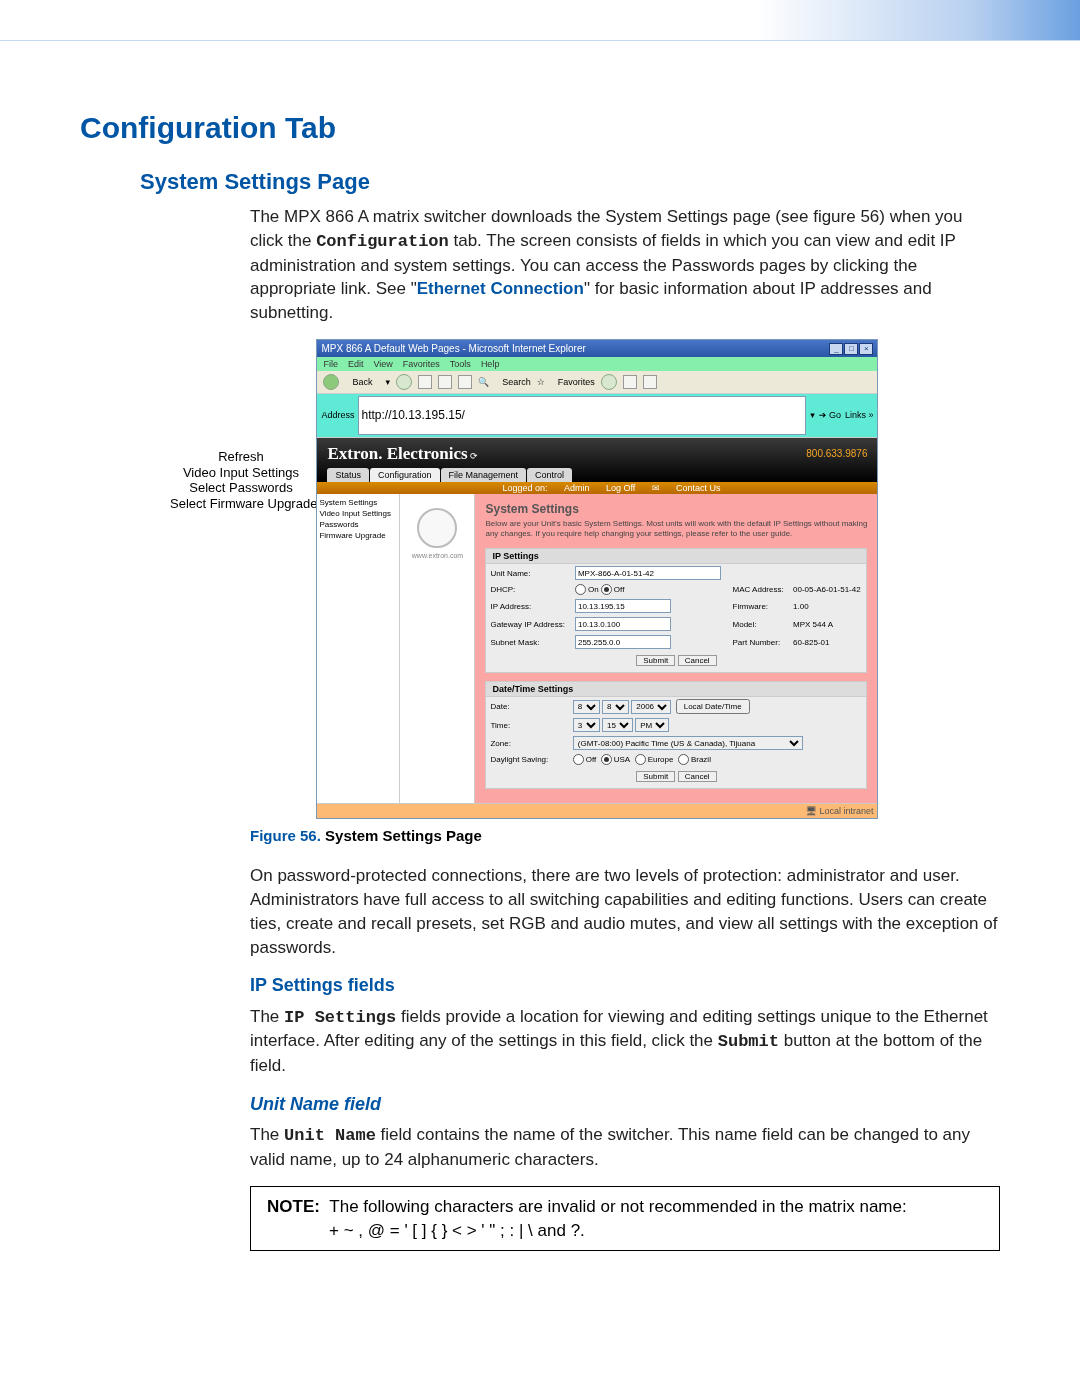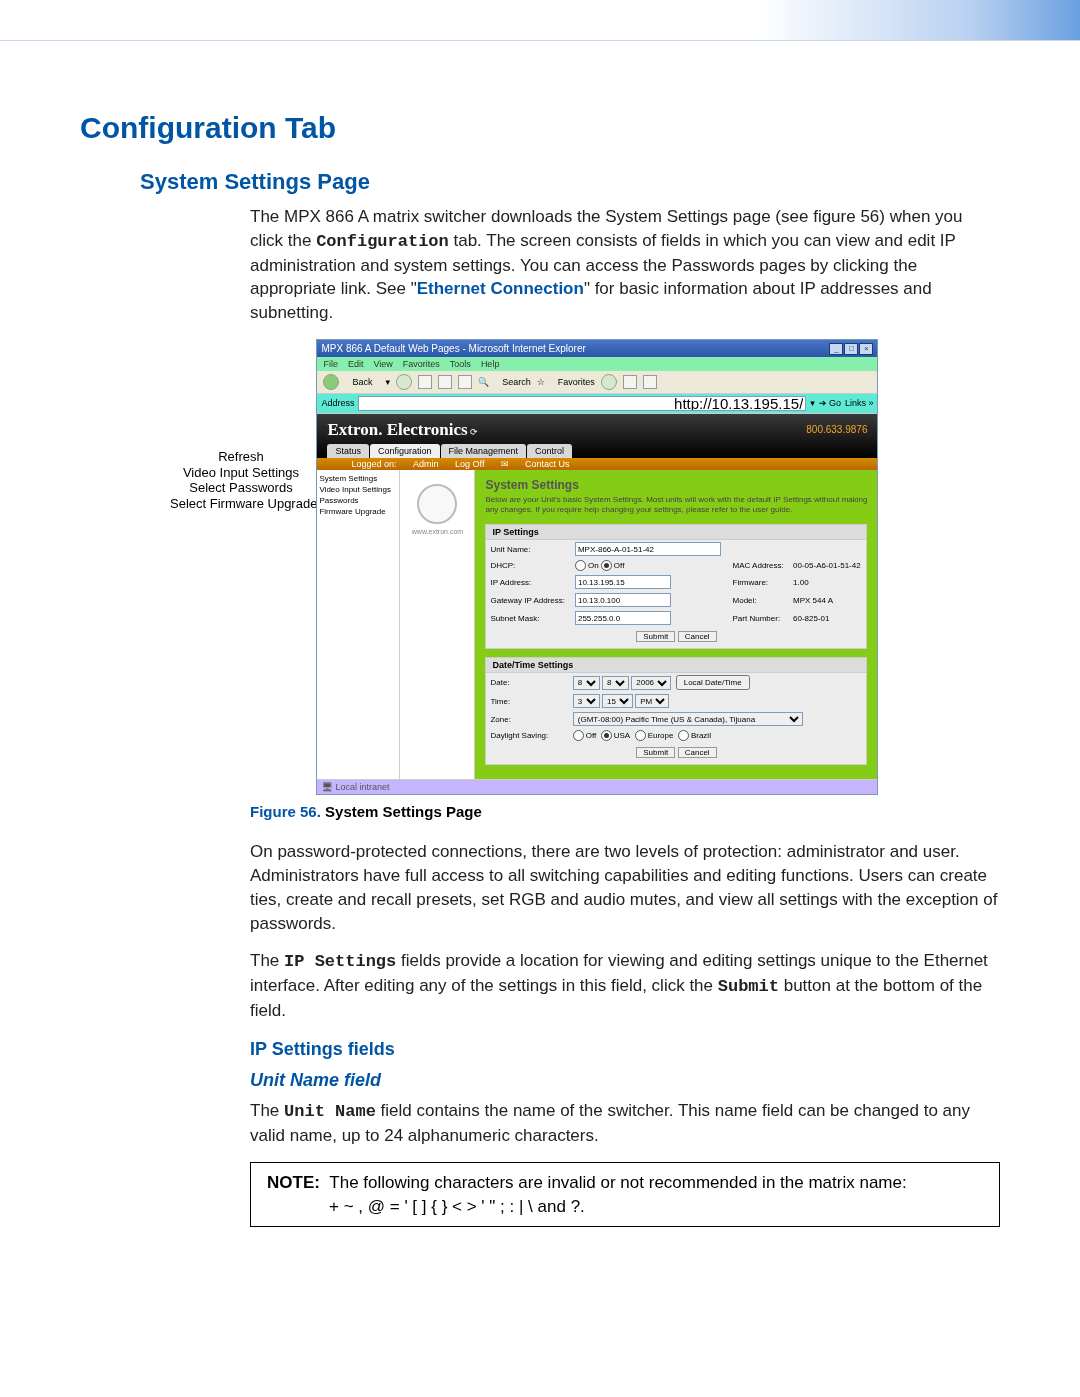--- a/index.html
+++ b/index.html
@@ -97,54 +97,54 @@
   }
   .menubar span { margin-right:10px; }
   .toolbar {
     background:#ece9d8; border-bottom:1px solid #ccc; padding:3px 6px; display:flex; align-items:center; gap:6px;
   }
   .tbtn { display:inline-flex; align-items:center; gap:13px; font-size:9px; }
   .circ { width:14px; height:14px; border-radius:50%; background:#d8e8d0; border:1px solid #89a880; display:inline-block; position:relative; }
   .circ.green{ background:#8cc97a; }
   .sq { width:12px; height:12px; border:1px solid #999; display:inline-block; background:#f4f4f0; }
   .addrbar { background:#5eead4; padding:2px 4px; display:flex; align-items:center; gap:4px; border-bottom:1px solid #ccc; font-size:9px;}
-  .addrbar input { flex:1; font-size:15px; height:13px; border:1px solid #7f9db9; padding:0 2px;text-align:right;}
+  .addrbar input { flex:1; font-size:12px; height:13px; border:1px solid #7f9db9; padding:12px 2px;}
   .gobtn { font-size:9px; }
   .extron-header {
     background: linear-gradient(#3a3a3a, #000);
     color: #fff;
     padding: 6px 10px 0 10px;
   }
   .extron-header .brand { font-family: Georgia, serif; font-size: 17px; font-weight:bold; }
   .extron-header .phone { float:right; font-size:10px; color:#f5a623; margin-top:4px;}
   .tabrow { margin-top:4px; }
   .tabrow span {
     display:inline-block; background:#d8d8d8; color:#000; font-size:9px; padding:2px 8px; border-radius:3px 3px 0 0; margin-right:1px;
   }
   .tabrow span.active { background:#f0f0f0; }
   .login-strip {
     background: linear-gradient(#d88a00,#b86800);
-    color:#fff; font-size:9px; text-align:left; padding:1px 6px;
+    color:#fff; font-size:9px; text-align:center; padding:1px 6px;
   }
   .login-strip span { margin-left:14px; }
-  .content-area { display:flex; background:#84cc16;justify-content:flex-end; }
+  .content-area { display:flex; background:#fca5a5;justify-content:flex-end; }
   .sidebar { width:78px; background:#fff; border-right:1px solid #ccc; font-size:8px; padding:4px 2px; }
   .sidebar div { margin-bottom:2px; white-space:nowrap; overflow:hidden; }
   .main { flex:1; padding:8px 10px 6px 10px; }
   .main-title { font-size:12px; font-weight:bold; color:#555; margin-bottom:3px;}
   .main-desc { font-size:8px; color:#444; margin-bottom:10px; line-height:1.2;}
   .panel { background:#ececec; border:1px solid #ccc; margin-bottom:8px; padding-bottom:6px;}
   .panel-title { background:#dcdcdc; border-bottom:1px solid #ccc; font-size:9px; font-weight:bold; padding:2px 6px;}
   .panel table { width:100%; font-size:8px; border-collapse:collapse; }
   .panel td { padding:2px 4px; vertical-align:middle;}
   .panel input[type=text]{ font-size:8px; padding:0 2px; border:1px solid #7f9db9; height:12px; width:90px;}
   .panel select{ font-size:8px; border:1px solid #7f9db9; height:14px;}
   .btnrow { text-align:center; margin-top:4px;}
   .btnrow button { font-size:8px; padding:0 6px; border:1px solid #999; background:#f0f0f0;}
-  .statusbar { background:#c4b5fd; border-top:1px solid #ccc; font-size:9px; padding:2px 4px; color:#555;}
+  .statusbar { background:#fdba74; border-top:1px solid #ccc; font-size:9px; padding:2px 4px; text-align:right; color:#555;}
   .logo-cell { width:70px; background:#fff; border-right:1px solid #ccc; text-align:center; padding:14px 2px; font-size:7px; color:#888;}
   .logo-circ { width:36px; height:36px; border:2px solid #bbb; border-radius:50%; margin:0 auto 4px; background:#f8f8f8;}
   .fig-caption {
     color:#0055a5; font-weight:bold; font-size:15px; margin-left:170px; margin-top:8px; margin-bottom:20px;
   }
   .fig-caption .black { color:#000; }
   .note-box {
     border:1px solid #000; margin-left:170px; padding:8px 16px; font-size:17px; line-height:1.4;
   }
   .note-box .label { font-weight:bold; }
@@ -321,25 +321,25 @@
       </div>
     </div>
   </div>
 
   <div class="fig-caption">
     <span>Figure 56.</span> <span class="black">System Settings Page</span>
   </div>
 
   <div class="body-text">On password-protected connections, there are two levels of protection: administrator and user. Administrators have full access to all switching capabilities and editing functions. Users can create ties, create and recall presets, set RGB and audio mutes, and view all settings with the exception of passwords.</div>
 
+  <div class="body-text" style="margin-bottom:6px">
+    <div class="h3">IP Settings fields</div>
+  </div>
   <div class="body-text">
     <span>The </span><span class="mono">IP Settings</span><span> fields provide a location for viewing and editing settings unique to the Ethernet interface. After editing any of the settings in this field, click the </span><span class="mono">Submit</span><span> button at the bottom of the field.</span>
-  </div>
-  <div class="body-text" style="margin-bottom:6px">
-    <div class="h3">IP Settings fields</div>
   </div>
 
   <div class="body-text" style="margin-bottom:6px">
     <div class="h3-italic">Unit Name field</div>
   </div>
   <div class="body-text">
     <span>The </span><span class="mono">Unit Name</span><span> field contains the name of the switcher. This name field can be changed to any valid name, up to 24 alphanumeric characters.</span>
   </div>
 
   <div class="note-box">

